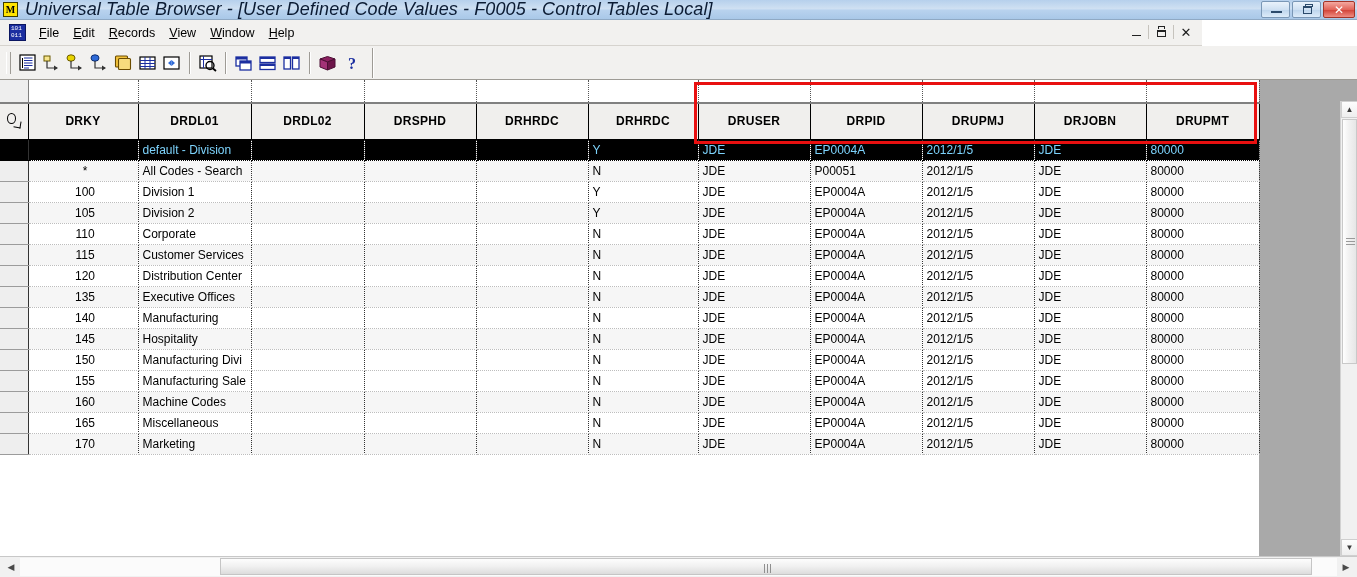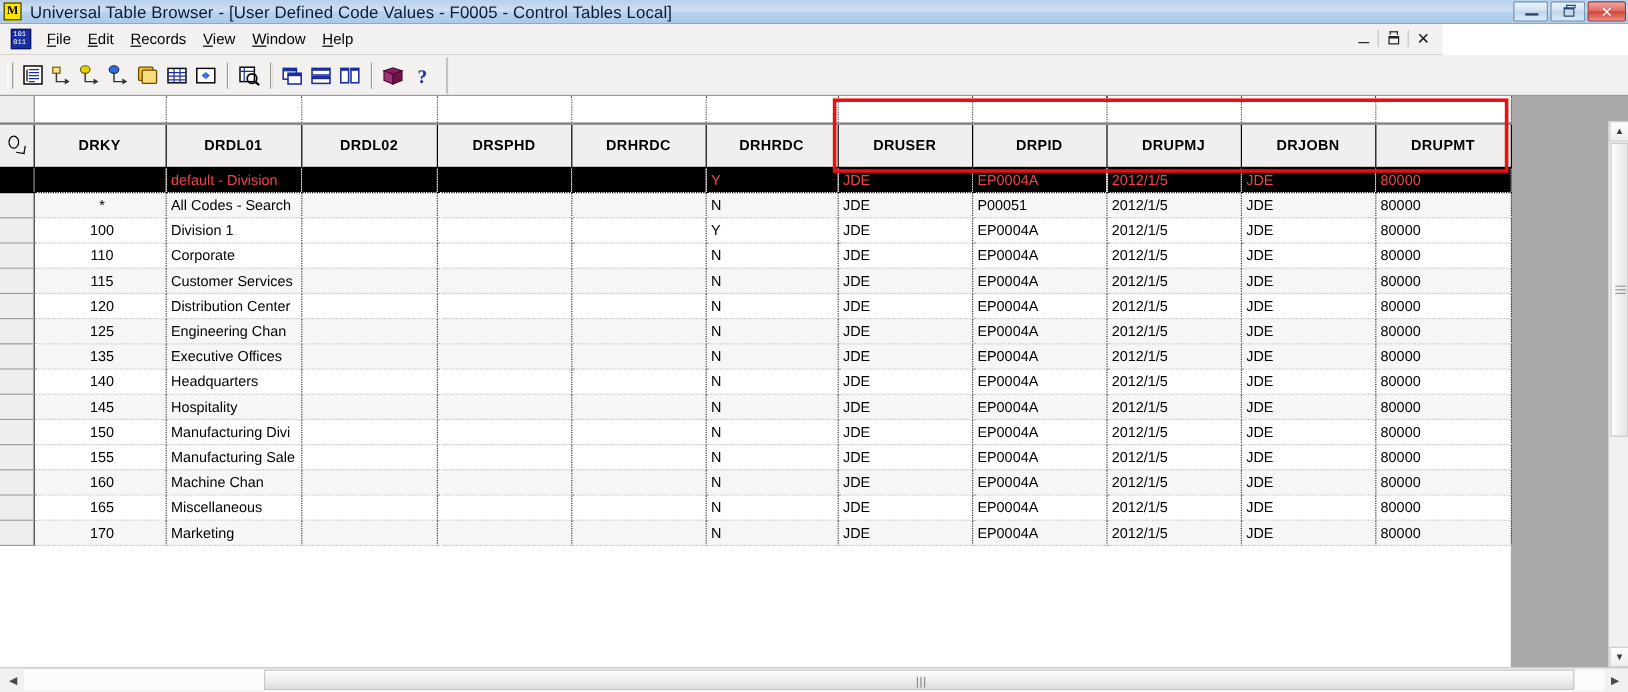--- a/index.html
+++ b/index.html
@@ -44,24 +44,25 @@
     font-size: 10px;
     font-weight: bold;
     line-height: 13px;
     text-align: center;
     color: #000;
     font-family: "Liberation Serif", serif;
     flex: none;
   }
   .title-text {
     margin-left: 7px;
-    font-size: 14px;
+    font-size: 18px;
     color: #0b1b33;
     white-space: nowrap;
     letter-spacing: .1px;
+    font-style: italic;
   }
   .win-btns {
     position: absolute;
     right: 2px; top: 1px;
     display: flex;
     gap: 2px;
   }
   .win-btn {
     width: 29px; height: 17px;
     border: 1px solid #7a97b6;
@@ -329,21 +330,21 @@
   tr.datarow td.rowhdr {
     background: #eeeeee;
     border-right: 1px solid #333;
     border-bottom: 1px solid #9b9b9b;
     padding-left: 0;
   }
   tr.datarow.alt td { background: #f6f6f6; }
   tr.datarow.alt td.rowhdr { background: #eeeeee; }
   tr.datarow.selected td {
     background: #000000 !important;
-    color: #ef4444;
+    color: #7dd3fc;
     border-right-color: #3a3a3a;
     border-bottom-color: #000;
   }
   tr.datarow.selected td.rowhdr {
     background: #000000 !important;
     border-right: 1px solid #333;
   }
   td.num { text-align: center; padding-left: 0; padding-right: 10px; }
 
   
@@ -705,20 +706,34 @@
               <td></td>
               <td></td>
               <td></td>
               <td>Y</td>
               <td>JDE</td>
               <td>EP0004A</td>
               <td>2012/1/5</td>
               <td>JDE</td>
               <td>80000</td>
             </tr>
+            <tr class="datarow alt">
+              <td class="rowhdr"></td>
+              <td class="num">105</td>
+              <td>Division 2</td>
+              <td></td>
+              <td></td>
+              <td></td>
+              <td>Y</td>
+              <td>JDE</td>
+              <td>EP0004A</td>
+              <td>2012/1/5</td>
+              <td>JDE</td>
+              <td>80000</td>
+            </tr>
             <tr class="datarow">
               <td class="rowhdr"></td>
               <td class="num">110</td>
               <td>Corporate</td>
               <td></td>
               <td></td>
               <td></td>
               <td>N</td>
               <td>JDE</td>
               <td>EP0004A</td>
@@ -749,50 +764,36 @@
               <td></td>
               <td>N</td>
               <td>JDE</td>
               <td>EP0004A</td>
               <td>2012/1/5</td>
               <td>JDE</td>
               <td>80000</td>
             </tr>
             <tr class="datarow alt">
               <td class="rowhdr"></td>
-              <td class="num">125</td>
-              <td>Engineering Chan</td>
-              <td></td>
-              <td></td>
-              <td></td>
-              <td>N</td>
-              <td>JDE</td>
-              <td>EP0004A</td>
-              <td>2012/1/5</td>
-              <td>JDE</td>
-              <td>80000</td>
-            </tr>
-            <tr class="datarow alt">
-              <td class="rowhdr"></td>
               <td class="num">135</td>
               <td>Executive Offices</td>
               <td></td>
               <td></td>
               <td></td>
               <td>N</td>
               <td>JDE</td>
               <td>EP0004A</td>
               <td>2012/1/5</td>
               <td>JDE</td>
               <td>80000</td>
             </tr>
             <tr class="datarow">
               <td class="rowhdr"></td>
               <td class="num">140</td>
-              <td>Headquarters</td>
+              <td>Manufacturing</td>
               <td></td>
               <td></td>
               <td></td>
               <td>N</td>
               <td>JDE</td>
               <td>EP0004A</td>
               <td>2012/1/5</td>
               <td>JDE</td>
               <td>80000</td>
             </tr>
@@ -834,21 +835,21 @@
               <td>N</td>
               <td>JDE</td>
               <td>EP0004A</td>
               <td>2012/1/5</td>
               <td>JDE</td>
               <td>80000</td>
             </tr>
             <tr class="datarow alt">
               <td class="rowhdr"></td>
               <td class="num">160</td>
-              <td>Machine Chan</td>
+              <td>Machine Codes</td>
               <td></td>
               <td></td>
               <td></td>
               <td>N</td>
               <td>JDE</td>
               <td>EP0004A</td>
               <td>2012/1/5</td>
               <td>JDE</td>
               <td>80000</td>
             </tr>

